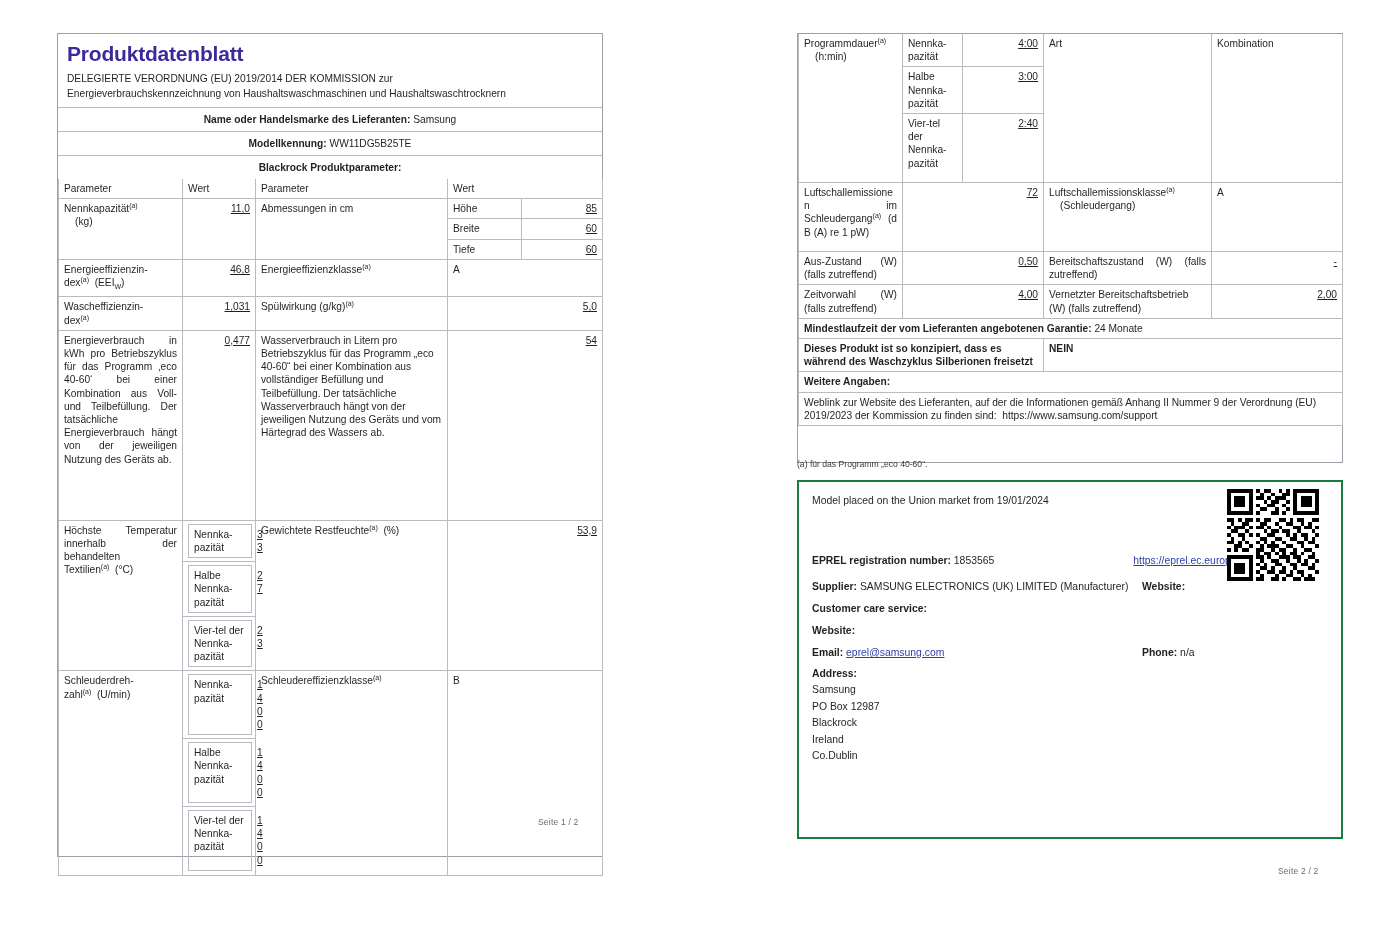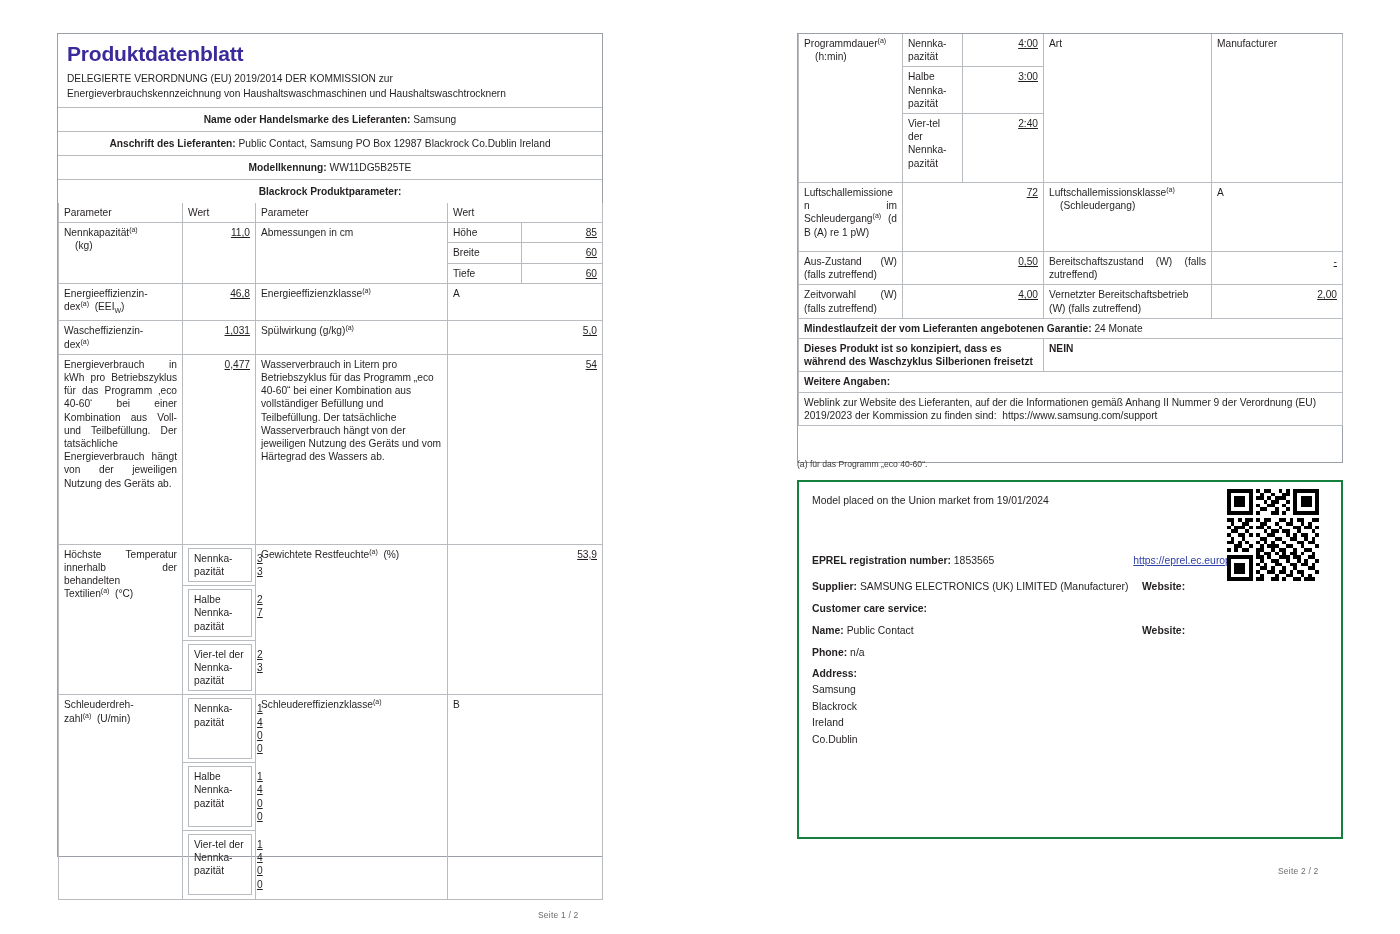--- a/index.html
+++ b/index.html
@@ -11,21 +11,21 @@
   }
   .sheet{position:relative;width:1400px;height:666px;}
 
   
   .page{position:absolute;box-sizing:border-box;}
   #page-left{left:57px;top:33px;width:546px;height:824px;border:1px solid #9aa0a6;}
   #page-right{left:797px;top:33px;width:546px;height:430px;border:1px solid #9aa0a6;}
   #page-right-2{left:797px;top:480px;width:546px;height:359px;border:2px solid #15803d;}
 
   .footer{position:absolute;font-size:8.5px;color:#6b6b6b;letter-spacing:.2px;}
-  #footer-left{left:538px;top:910px;}
+  #footer-left{left:538px;top:817px;}
   #footer-right{left:1278px;top:866px;}
 
   
   .hdr{padding:9px 9px 0 9px;}
   .title{
     color:#3a2a9b;font-size:21px;font-weight:bold;letter-spacing:-.2px;
     margin:0 0 7px 0;line-height:1.05;
   }
   .regline{font-size:10.2px;line-height:14.5px;color:#231f20;padding-bottom:6px;}
 
@@ -79,24 +79,20 @@
         <div>DELEGIERTE VERORDNUNG (EU) 2019/2014 DER KOMMISSION zur</div>
         <div>Energieverbrauchskennzeichnung von Haushaltswaschmaschinen und Haushaltswaschtrocknern</div>
       </div>
     </div>
 
     <div class="barrow">
       <b>Name oder Handelsmarke des Lieferanten:</b>
       <span class="val">Samsung</span>
     </div>
     <div class="barrow">
-      <b>Anschrift des Lieferanten:</b>
-      <span class="val">Public Contact, Samsung PO Box 12987 Blackrock Co.Dublin Ireland</span>
-    </div>
-    <div class="barrow">
       <b>Modellkennung:</b>
       <span class="val">WW11DG5B25TE</span>
     </div>
     <div class="barrow">
       <b>Blackrock Produktparameter:</b>
     </div>
 
     <table class="t">
       <colgroup>
         <col style="width:124px">
@@ -266,21 +262,21 @@
       <tbody>
 
         <tr>
           <td rowspan="3" class="hdrc">
             <span>Programmdauer</span><sup>(a)</sup><br>
             <span style="padding-left:11px">(h:min)</span>
           </td>
           <td class="hdrc">Nennka-pazität</td>
           <td class="hdrc num">4:00</td>
           <td rowspan="3" class="hdrc">Art</td>
-          <td rowspan="3" class="hdrc">Manufacturer</td>
+          <td rowspan="3" class="hdrc">Kombination</td>
         </tr>
         <tr>
           <td>Halbe Nennka-pazität</td>
           <td class="num">3:00</td>
         </tr>
         <tr>
           <td style="height:62px">Vier-tel der Nennka-pazität</td>
           <td class="num">2:40</td>
         </tr>
 
@@ -532,44 +528,45 @@
         </div>
       </div>
 
       <div style="height:6px"></div>
 
       <div class="lbl">Customer care service:</div>
 
       <div style="height:6px"></div>
 
       <div class="two-col">
-        <div class="c1">
-          <span class="lbl">Name:</span>
-          <span>Public Contact</span>
-        </div>
         <div class="c2">
           <span class="lbl">Website:</span>
           <span></span>
         </div>
       </div>
 
       <div style="height:6px"></div>
 
       <div class="two-col">
+        <div class="c1">
+          <span class="lbl">Email:</span>
+          <span class="lnk">eprel@samsung.com</span>
+        </div>
         <div class="c2">
           <span class="lbl">Phone:</span>
           <span>n/a</span>
         </div>
       </div>
 
       <div style="height:5px"></div>
 
       <div class="lbl">Address:</div>
       <div class="addr">
         <div>Samsung</div>
+        <div>PO Box 12987</div>
         <div>Blackrock</div>
         <div>Ireland</div>
         <div>Co.Dublin</div>
       </div>
     </div>
   </div>
 
   <div class="footer" id="footer-right">Seite 2 / 2</div>
 
 </div>

